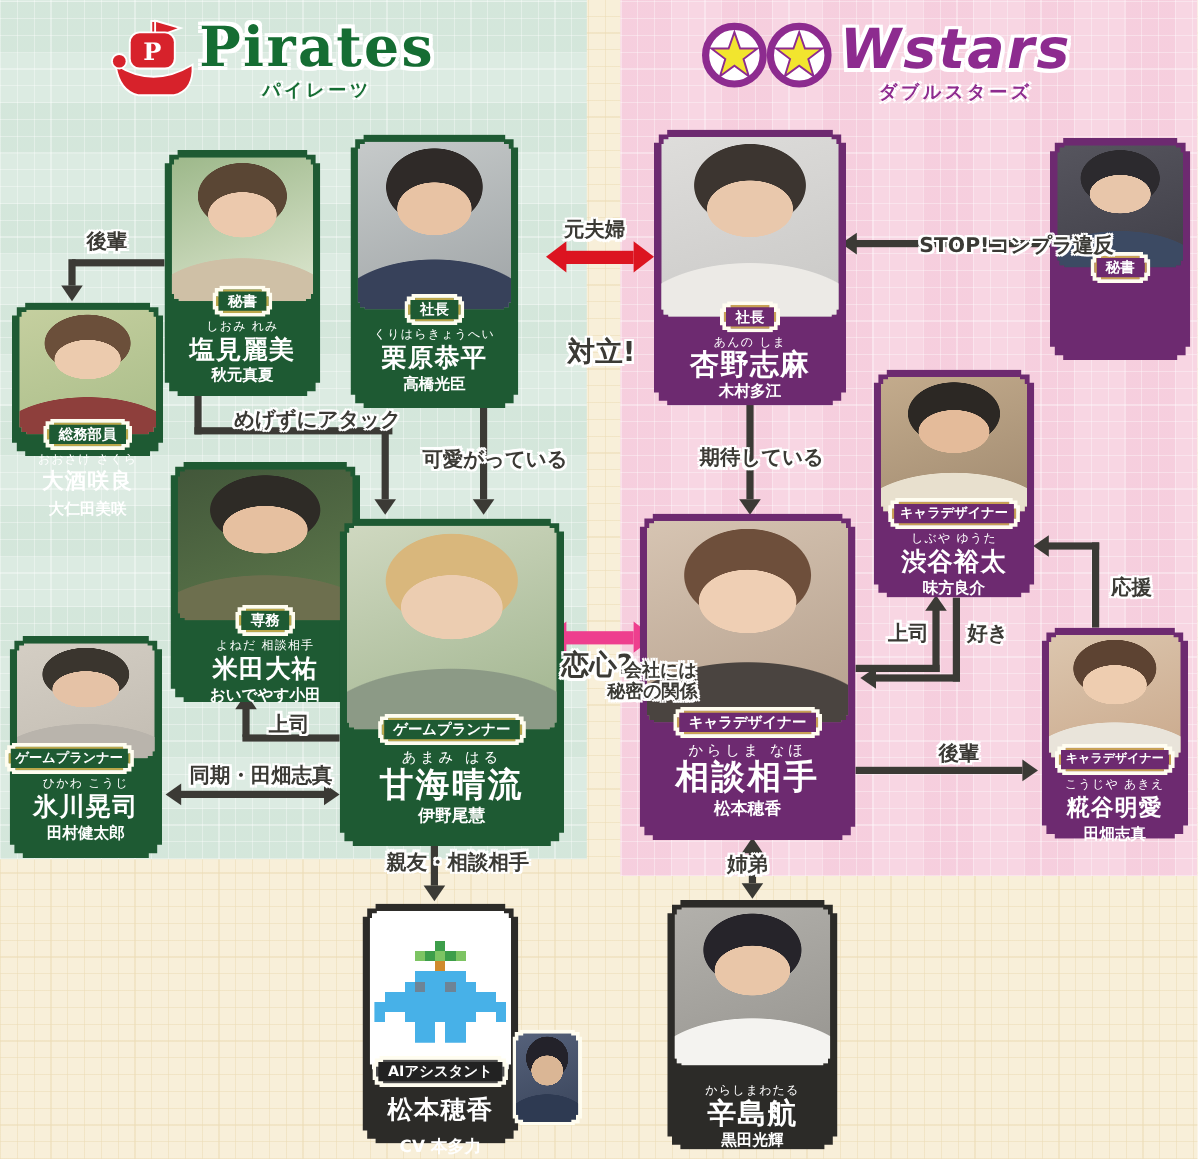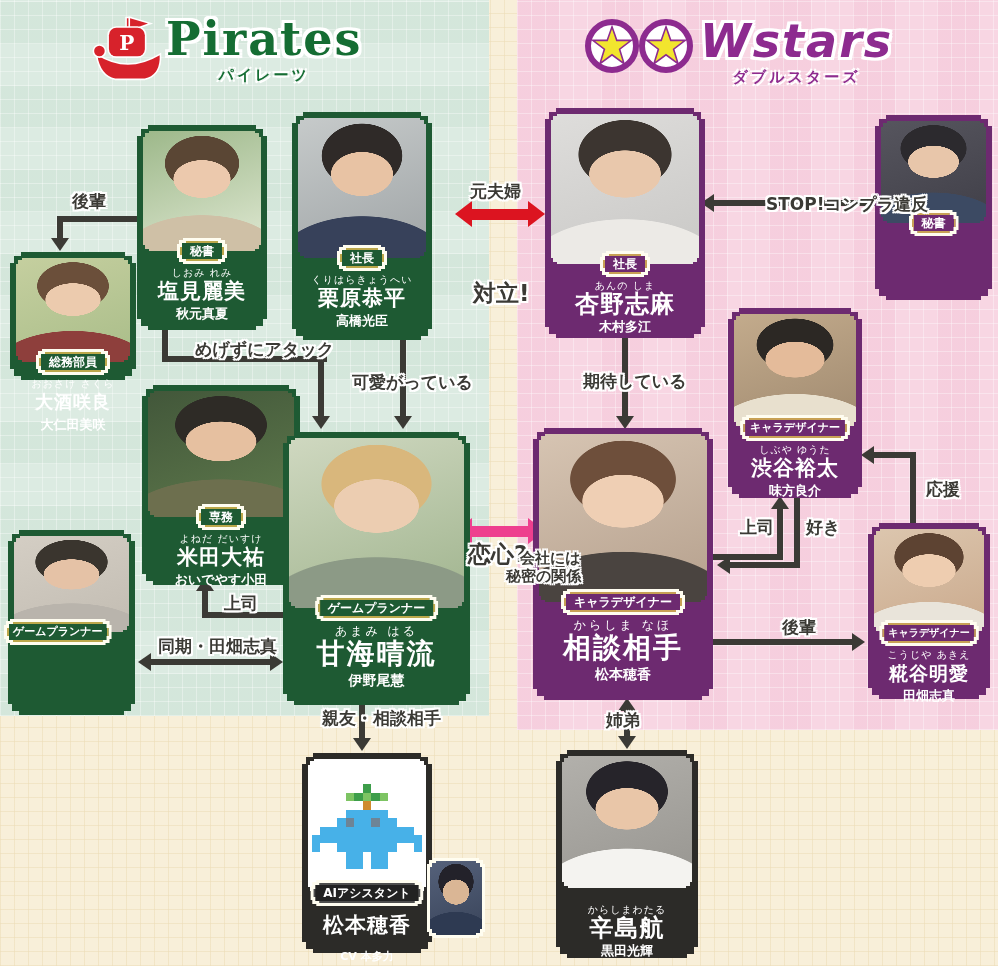--- a/index.html
+++ b/index.html
@@ -263,31 +263,36 @@
       </div>
   </div>
 
   <div class="card green" style="left:142px;top:385px;width:158px;height:200px;--ph:126px;--bt:119px;">
     <div class="bgfill pixL"></div>
     <div class="photo pixS ph-yoneda"></div>
     <div class="badge pixS">
         <span class="pixS">専務</span>
       </div>
     <div class="ctext">
-        <div class="furi">よねだ だいすけ</div>
+        <div class="furi">よねだ 相談相手</div>
       <div class="cname">米田大祐</div>
       <div class="actor">おいでやす小田</div>
       </div>
   </div>
 
   <div class="card green" style="left:8px;top:530px;width:127px;height:185px;--ph:96px;--bt:89px;">
     <div class="bgfill pixL"></div>
     <div class="photo pixS ph-hikawa"></div>
     <div class="badge left pixS">
         <span class="pixS" style="font-size:11px;padding:3px 6px;">ゲームプランナー</span>
+      </div>
+    <div class="ctext">
+        <div class="furi">ひかわ こうじ</div>
+      <div class="cname">氷川晃司</div>
+      <div class="actor">田村健太郎</div>
       </div>
   </div>
 
   <div class="card green main" style="left:283px;top:432px;width:187px;height:273px;--ph:170px;--bt:163px;">
     <div class="bgfill pixL"></div>
     <div class="photo pixS ph-amami"></div>
     <div class="badge pixS">
         <span class="pixS">ゲームプランナー</span>
       </div>
     <div class="ctext">
@@ -391,20 +396,20 @@
           <rect x="7" y="8" width="2" height="1" fill="#47b1e8"></rect>
         <rect x="4" y="9" width="2" height="1" fill="#47b1e8"></rect>
           <rect x="7" y="9" width="2" height="1" fill="#47b1e8"></rect>
       </svg>
     </div>
     <div class="badge pixS">
         <span class="pixS">AIアシスタント</span>
       </div>
     <div class="ctext" style="margin-top:20px;">
         <div class="cname" style="font-size:21px;">松本穂香</div>
-      <div class="actor" style="font-size:11px;margin-top:12px;">CV 本多力</div>
+      <div class="actor" style="font-size:14px;margin-top:12px;">CV 本多力</div>
       </div>
     <div class="inset pixS">
         <div class="iphoto pixS"></div>
       </div>
   </div>
 
 </div>
 
 </body></html>

